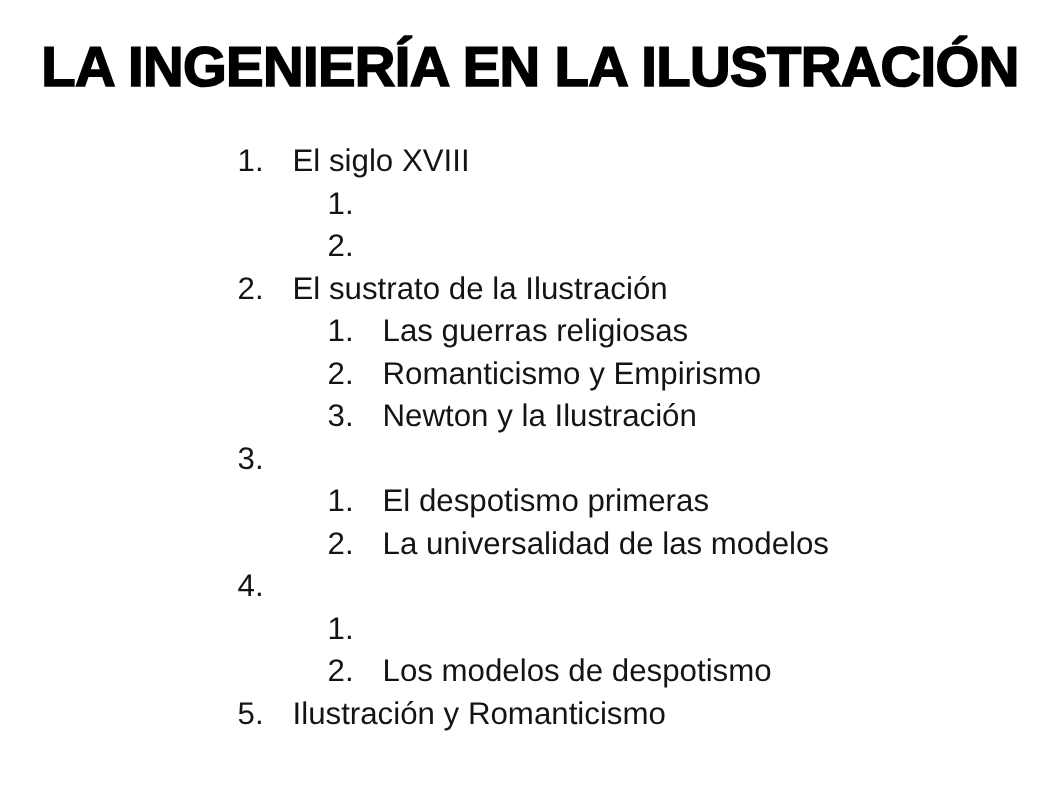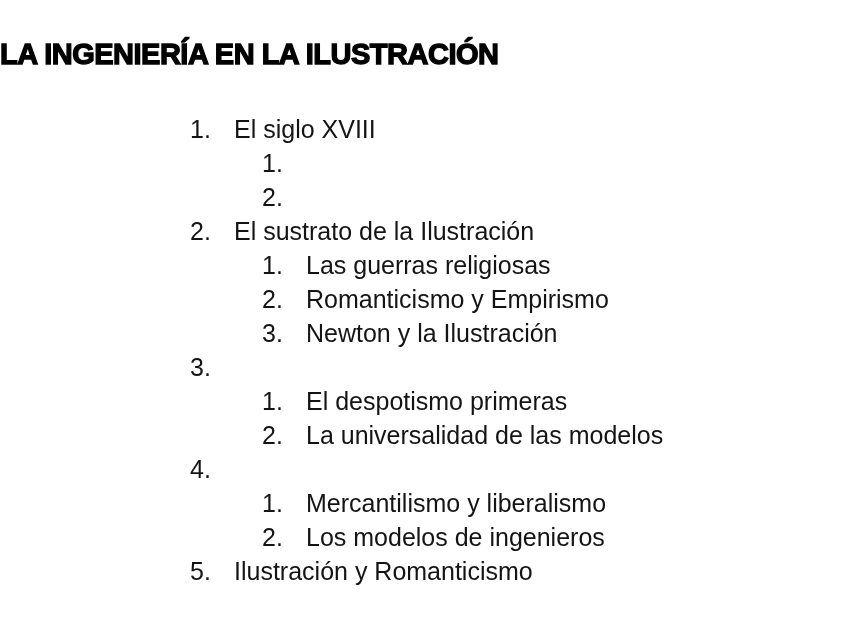--- a/index.html
+++ b/index.html
@@ -14,22 +14,22 @@
     background: #ffffff;
     overflow: hidden;
     font-family: "Liberation Sans", sans-serif;
     color: #000000;
   }
   .slide-title {
     position: absolute;
     top: 28px;
     left: 0;
     right: 0;
-    text-align: left;
-    font-size: 29px;
+    text-align: center;
+    font-size: 45px;
     line-height: 52px;
     font-weight: bold;
     letter-spacing: -0.5px;
     color: #000000;
     -webkit-text-stroke: 1.3px #000000;
     white-space: nowrap;
   }
   .outline {
     position: absolute;
     top: 112px;
@@ -107,26 +107,25 @@
       <span class="num">2.</span>
       <span class="label">La universalidad de las modelos</span>
     </div>
 
     <div class="outline-row level-1">
       <span class="num">4.</span>
     </div>
 
     <div class="outline-row level-2">
       <span class="num">1.</span>
-      <span class="label">Mercantilismo y liberalismo</span>
     </div>
 
     <div class="outline-row level-2">
       <span class="num">2.</span>
-      <span class="label">Los modelos de ingenieros</span>
+      <span class="label">Los modelos de despotismo</span>
     </div>
 
     <div class="outline-row level-1">
       <span class="num">5.</span>
       <span class="label">Ilustración y Romanticismo</span>
     </div>
 
   </div>
 </div>
 

